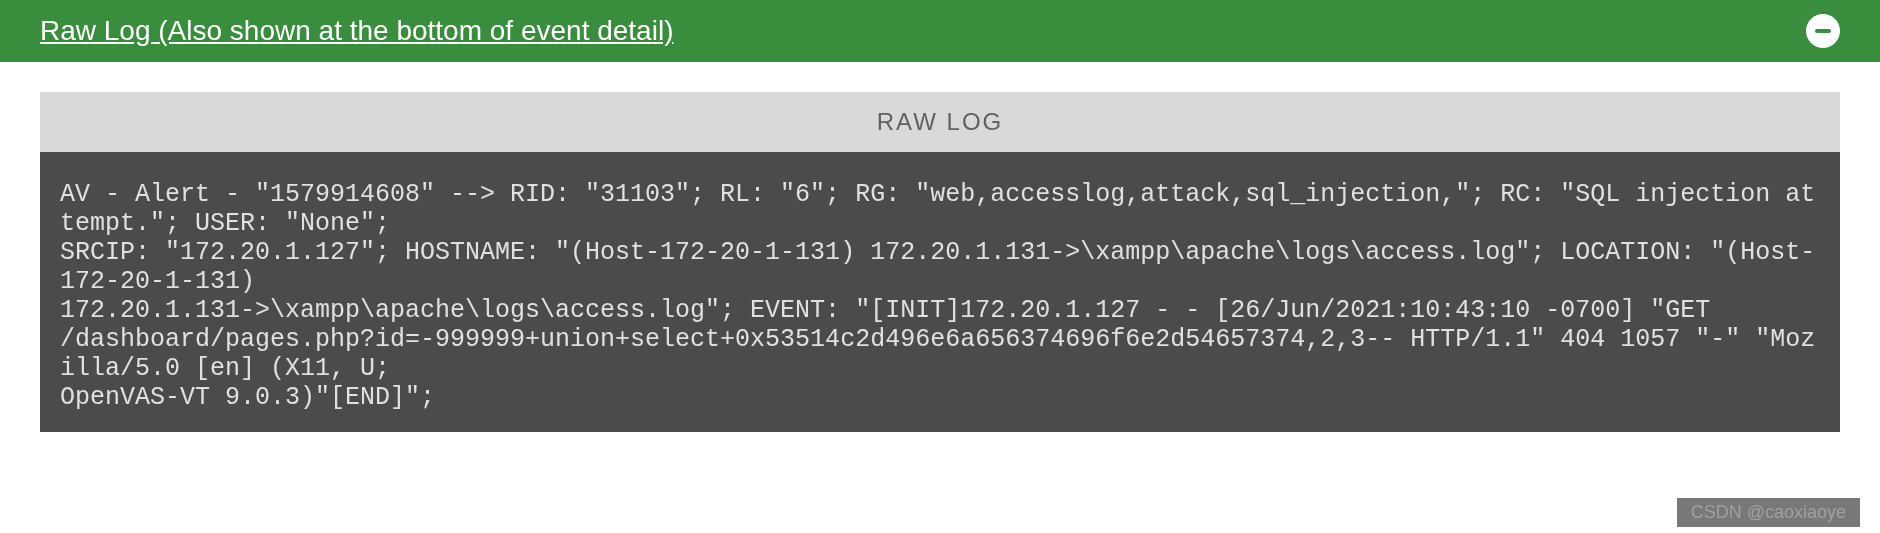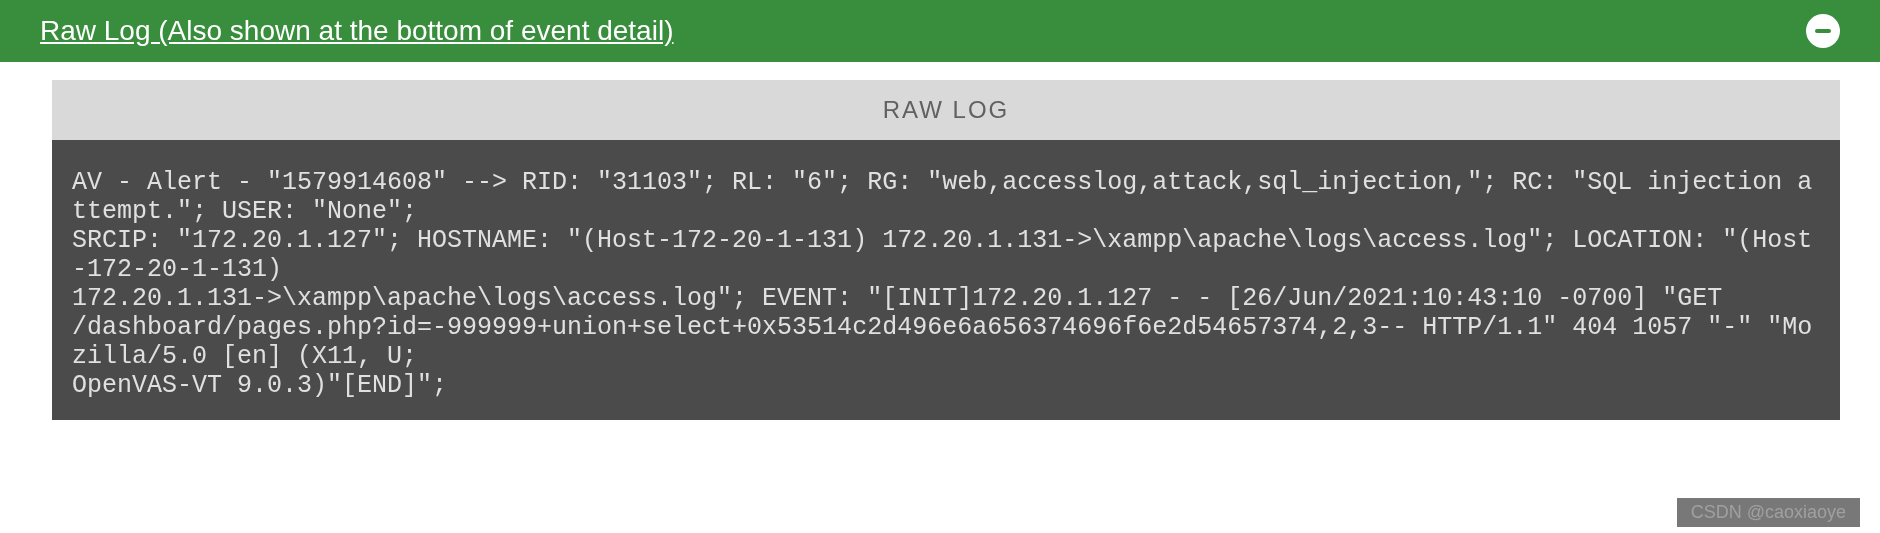--- a/index.html
+++ b/index.html
@@ -40,22 +40,21 @@
     }
     .collapse-btn::before {
       content: "";
       position: absolute;
       width: 16px;
       height: 4px;
       background: #388e3c;
       border-radius: 2px;
     }
     .content-area {
-      padding: 18px 40px 0 40px;
-      margin-left: 12px;
+      padding: 30px 40px 0 40px;
     }
     .panel-header {
       background: #d9d9d9;
       color: #616161;
       text-align: center;
       padding: 16px 0;
       font-size: 24px;
       letter-spacing: 2px;
       font-weight: 400;
     }

